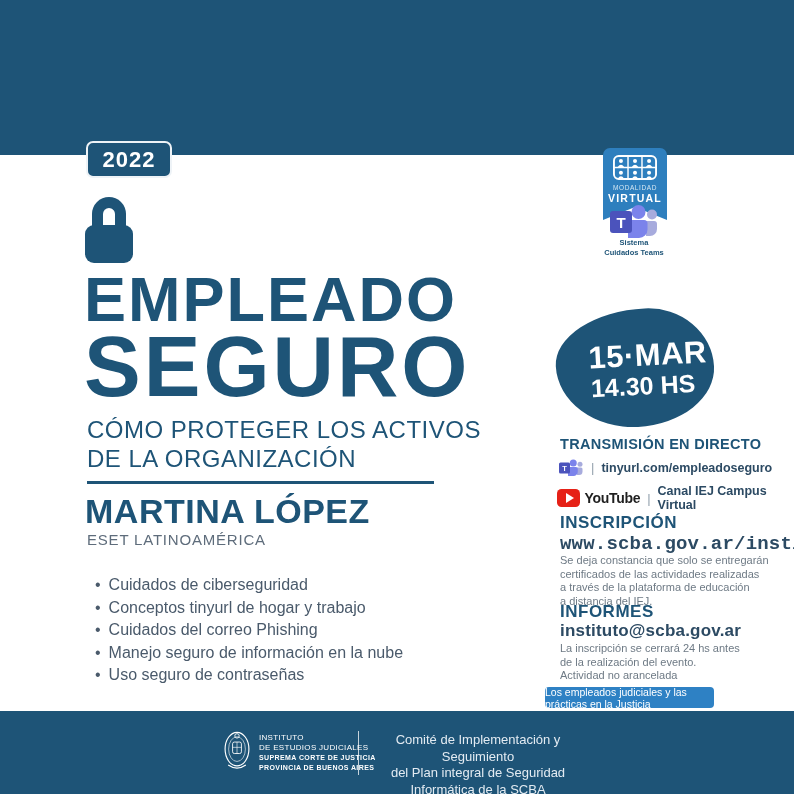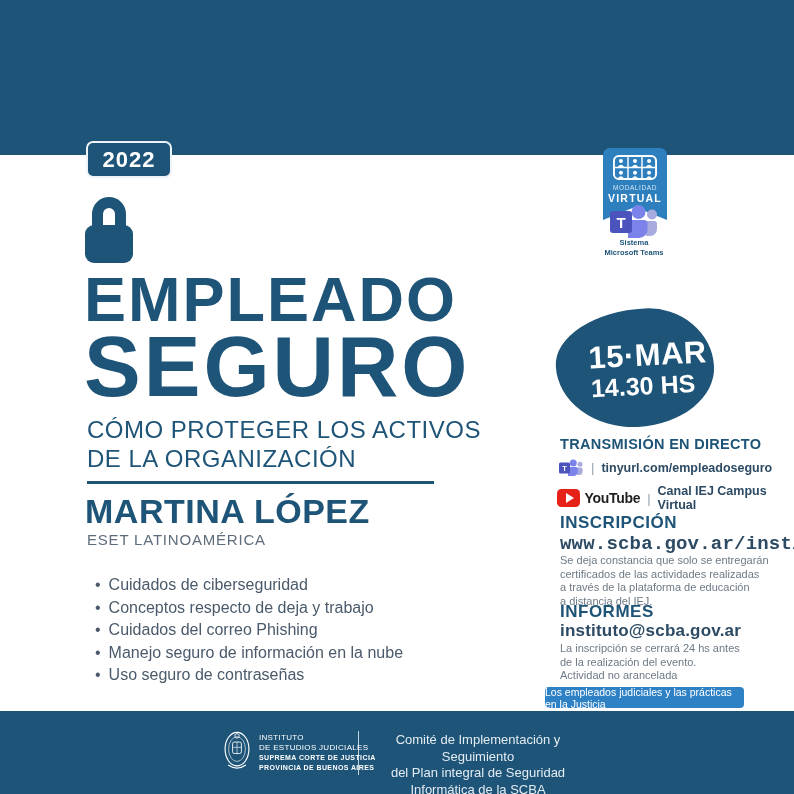--- a/index.html
+++ b/index.html
@@ -81,21 +81,21 @@
   .h-inscripcion{top:513px;}
   .h-informes{top:602px;}
   .big-link{position:absolute;left:560px;font-weight:bold;color:var(--text-dark);}
   .reg-url{top:533px;font-size:19px;letter-spacing:0.2px;font-family:Liberation Mono, monospace;}
   .info-email{top:621px;font-size:17px;letter-spacing:0.2px;}
   .fine-print{position:absolute;left:560px;font-size:11px;line-height:13.5px;color:var(--text-gray);}
   .fp-reg{top:554px;}
   .fp-info{top:642px;}
   
   .tagline-pill{
-    position:absolute;left:545px;top:687px;width:199px;height:21px;background:var(--tagline);
+    position:absolute;left:545px;top:687px;width:169px;height:21px;background:var(--tagline);
     border-radius:4px;color:#fff;font-size:10.5px;display:flex;align-items:center;justify-content:center;
   }
   
   .footer{position:absolute;left:0;top:711px;width:794px;height:83px;background:var(--navy);}
   .seal{position:absolute;left:222px;top:16px;}
   .org-block{position:absolute;left:259px;top:22px;color:#fff;}
   .org-line{font-size:8px;line-height:9.5px;letter-spacing:0.3px;}
   .org-line.bold{font-size:7px;font-weight:bold;line-height:9px;letter-spacing:0.4px;margin-top:1px;}
   .footer-divider{position:absolute;left:358px;top:20px;width:1px;height:44px;background:rgba(255,255,255,0.75);}
   .committee{position:absolute;left:372px;top:21px;width:212px;text-align:center;font-size:13px;line-height:16.5px;color:#E3EBF2;}
@@ -142,38 +142,38 @@
       <circle cx="30.5" cy="8" r="7" fill="#7B83EB"></circle>
       <circle cx="44" cy="10.5" r="5" fill="#A7ABDD"></circle>
       <path d="M38 17 h8 a3 3 0 0 1 3 3 v5 a7 7 0 0 1 -7 7 h-4 z" fill="#A7ABDD"></path>
       <path d="M20 16 h16 a3.5 3.5 0 0 1 3.5 3.5 v6 a8.5 8.5 0 0 1 -8.5 8.5 h-11 z" fill="#7B83EB"></path>
       <rect x="2" y="7" width="22" height="22" rx="3" fill="#4B53BC"></rect>
       <text x="13" y="24" text-anchor="middle" font-size="15" font-weight="bold" fill="#fff" font-family="Liberation Sans, sans-serif">T</text>
     </svg>
   </div>
   <div class="teams-caption">
     <div>Sistema</div>
-    <div>Microsoft Teams</div>
+    <div>Cuidados Teams</div>
   </div>
 
   <div class="title-1">EMPLEADO</div>
   <div class="title-2">SEGURO</div>
   <div class="subtitle">
     <div>CÓMO PROTEGER LOS ACTIVOS</div>
     <div>DE LA ORGANIZACIÓN</div>
   </div>
 
   <div class="rule"></div>
 
   <div class="speaker-name">MARTINA LÓPEZ</div>
   <div class="speaker-org">ESET LATINOAMÉRICA</div>
 
   <ul class="topics">
     <li>Cuidados de ciberseguridad</li>
-    <li>Conceptos respecto de deja y trabajo</li>
+    <li>Conceptos tinyurl de hogar y trabajo</li>
     <li>Cuidados del correo Phishing</li>
     <li>Manejo seguro de información en la nube</li>
     <li>Uso seguro de contraseñas</li>
   </ul>
 
   <div class="date-blob">
     <div class="blob-date">15·MAR</div>
     <div class="blob-time">14.30 HS</div>
   </div>
 

